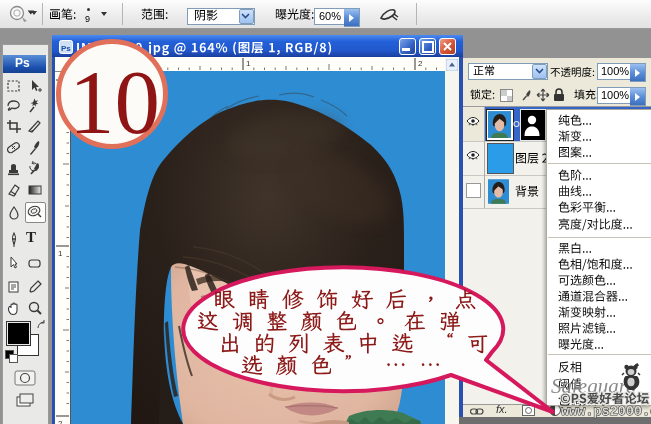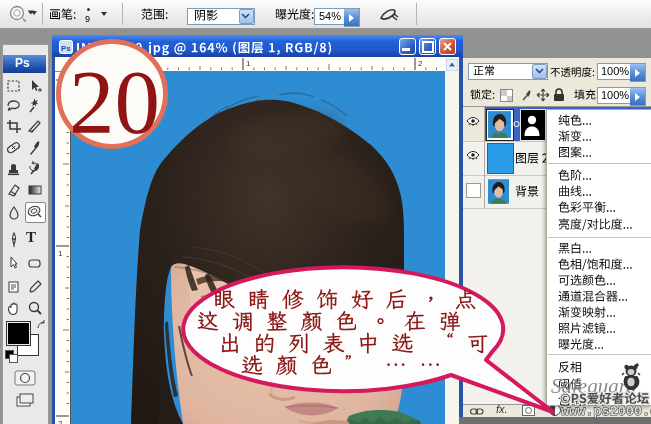--- a/index.html
+++ b/index.html
@@ -33,21 +33,21 @@
 <svg style="position:absolute;left:194px;top:7px" width="27" height="16">
     <path transform="translate(0,12.6)" d="M10.1 -5.9V-3.8H6.6C6.7 -4.1 6.7 -4.5 6.7 -4.8V-5.9ZM10.1 -6.7H6.7V-8.7H10.1ZM5.8 -9.5V-4.8C5.8 -3 5.7 -0.9 4.2 0.6C4.4 0.7 4.7 0.9 4.9 1C6 -0 6.4 -1.5 6.6 -3H10.1V-0.2C10.1 -0 10.1 0 9.9 0C9.7 0 9.1 0 8.5 0C8.6 0.2 8.7 0.6 8.8 0.9C9.7 0.9 10.2 0.9 10.5 0.7C10.9 0.6 11 0.3 11 -0.2V-9.5ZM1 -9.6V0.9H1.9V-8.8H3.8C3.5 -8 3.2 -6.9 2.8 -6C3.7 -5.1 3.9 -4.3 3.9 -3.6C3.9 -3.3 3.9 -2.9 3.7 -2.8C3.6 -2.7 3.4 -2.7 3.3 -2.7C3.1 -2.7 2.9 -2.7 2.6 -2.7C2.7 -2.5 2.8 -2.1 2.8 -1.9C3.1 -1.9 3.4 -1.9 3.6 -1.9C3.9 -1.9 4.1 -2 4.3 -2.1C4.6 -2.4 4.8 -2.9 4.8 -3.5C4.8 -4.3 4.6 -5.1 3.7 -6.2C4.1 -7.1 4.5 -8.3 4.9 -9.3L4.3 -9.6L4.1 -9.6Z M22.1 -9.8C21.4 -8.9 20.2 -7.9 19.1 -7.3C19.3 -7.1 19.6 -6.8 19.8 -6.6C20.9 -7.3 22.1 -8.4 22.9 -9.5ZM22.5 -6.6C21.7 -5.6 20.3 -4.5 19.1 -3.9C19.3 -3.7 19.6 -3.4 19.7 -3.3C21 -4 22.4 -5.1 23.3 -6.3ZM22.7 -3.1C21.9 -1.8 20.3 -0.5 18.8 0.2C19 0.4 19.2 0.7 19.4 0.9C21 0.1 22.6 -1.3 23.5 -2.8ZM14.2 -3.6H17.7V-2.6H14.2ZM17 -1.4C17.4 -0.9 17.9 -0.1 18.1 0.4L18.8 0C18.6 -0.5 18.1 -1.2 17.7 -1.7ZM14.1 -7.7H17.8V-7H14.1ZM14.1 -9H17.8V-8.3H14.1ZM13.3 -9.7V-6.4H18.7V-9.7ZM13.8 -1.7C13.6 -1.1 13.1 -0.5 12.7 0C12.9 0.1 13.2 0.4 13.3 0.5C13.8 0 14.3 -0.8 14.6 -1.5ZM15.2 -6.2C15.3 -6 15.4 -5.8 15.5 -5.6H12.7V-4.9H19.1V-5.6H16.5C16.4 -5.9 16.2 -6.1 16.1 -6.4ZM13.4 -4.3V-2H15.5V0C15.5 0.1 15.5 0.1 15.3 0.1C15.2 0.2 14.8 0.2 14.3 0.1C14.4 0.4 14.5 0.7 14.6 0.9C15.3 0.9 15.7 0.9 16 0.8C16.3 0.6 16.4 0.4 16.4 0V-2H18.6V-4.3Z" fill="#000"></path>
   </svg>
 <div class="abs" style="left:239px;top:9px;width:13px;height:13px;border-radius:2px;background:linear-gradient(#cfe2fb,#9dc1f0);border:1px solid #7f9db9"></div>
 <svg class="abs" style="left:241px;top:13px" width="9" height="7">
     <path d="M1,1 L4.5,4.5 L8,1" stroke="#2a4f88" stroke-width="1.6" fill="none"></path>
   </svg>
 <svg style="position:absolute;left:275px;top:6px" width="42" height="16">
     <path transform="translate(0,12.6)" d="M5.6 -7.8H9.8V-7.1H5.6ZM5.6 -9.1H9.8V-8.4H5.6ZM5.4 -2.1C5.7 -1.8 6.1 -1.4 6.3 -1.1L6.8 -1.5C6.6 -1.8 6.3 -2.2 5.9 -2.4ZM3 -5V-2.2H1.6V-5ZM3 -5.8H1.6V-8.4H3ZM0.9 -9.3V-0.4H1.6V-1.4H3.7V-9.3ZM4.5 -5.7V-5.1H5.9V-4.2H4.1V-3.5H5.8C5.2 -3 4.4 -2.5 3.7 -2.2C3.9 -2.1 4.1 -1.9 4.2 -1.7C5.1 -2.1 6.1 -2.8 6.6 -3.5H9C9.5 -2.8 10.3 -2 11.1 -1.6C11.2 -1.8 11.4 -2.1 11.6 -2.2C10.9 -2.5 10.2 -3 9.7 -3.5H11.4V-4.2H9.6V-5.1H11.1V-5.7H9.6V-6.4H10.7V-9.7H4.8V-6.4H5.9V-5.7ZM6.7 -6.4H8.8V-5.7H6.7ZM6.7 -4.2V-5.1H8.8V-4.2ZM9.5 -2.4C9.2 -2.1 8.7 -1.6 8.4 -1.3L8.1 -1.4V-3.2H7.3V-1.4C6.1 -0.9 4.8 -0.4 4 -0.1L4.3 0.5C5.1 0.2 6.2 -0.3 7.3 -0.7V0.1C7.3 0.3 7.3 0.3 7.1 0.3C7 0.3 6.5 0.3 6 0.3C6.1 0.5 6.2 0.8 6.2 1C7 1 7.4 1 7.7 0.9C8 0.7 8.1 0.6 8.1 0.1V-0.7C9 -0.3 10 0.2 10.6 0.5L11 -0C10.5 -0.3 9.7 -0.7 9 -1C9.3 -1.3 9.7 -1.7 10.1 -2.1Z M13.7 -9.2C14.3 -8.2 14.9 -7 15.1 -6.2L15.9 -6.5C15.7 -7.3 15.1 -8.6 14.5 -9.5ZM21.5 -9.6C21.2 -8.7 20.5 -7.3 20 -6.5L20.8 -6.2C21.3 -7 22 -8.2 22.5 -9.3ZM17.5 -10.1V-5.5H12.7V-4.6H15.9C15.7 -2.4 15.2 -0.7 12.4 0.2C12.6 0.4 12.9 0.7 13 1C16 -0 16.6 -2 16.8 -4.6H19V-0.4C19 0.6 19.3 0.9 20.4 0.9C20.6 0.9 21.9 0.9 22.2 0.9C23.2 0.9 23.4 0.4 23.5 -1.5C23.3 -1.6 22.9 -1.8 22.7 -1.9C22.6 -0.2 22.6 0.1 22.1 0.1C21.8 0.1 20.7 0.1 20.5 0.1C20 0.1 19.9 0 19.9 -0.4V-4.6H23.4V-5.5H18.4V-10.1Z M28.6 -7.7V-6.7H26.7V-5.9H28.6V-3.9H33.3V-5.9H35.2V-6.7H33.3V-7.7H32.4V-6.7H29.5V-7.7ZM32.4 -5.9V-4.7H29.5V-5.9ZM33.1 -2.4C32.6 -1.8 31.8 -1.3 30.9 -0.9C30.1 -1.3 29.4 -1.8 28.9 -2.4ZM26.9 -3.2V-2.4H28.4L28 -2.3C28.5 -1.6 29.2 -1 30 -0.6C28.8 -0.2 27.6 0 26.3 0.1C26.4 0.3 26.6 0.7 26.7 0.9C28.2 0.7 29.6 0.4 30.9 -0.1C32.1 0.4 33.5 0.8 35 1C35.1 0.7 35.4 0.4 35.5 0.2C34.2 0.1 33 -0.2 31.9 -0.6C33 -1.1 33.9 -1.9 34.4 -2.9L33.8 -3.2L33.7 -3.2ZM29.7 -9.9C29.8 -9.6 30 -9.2 30.2 -8.9H25.5V-5.6C25.5 -3.8 25.4 -1.3 24.4 0.6C24.7 0.6 25.1 0.8 25.2 1C26.3 -0.9 26.4 -3.7 26.4 -5.6V-8H35.4V-8.9H31.2C31 -9.3 30.8 -9.8 30.6 -10.1Z M37.7 -4.7C38.1 -4.7 38.5 -5 38.5 -5.5C38.5 -6 38.1 -6.4 37.7 -6.4C37.2 -6.4 36.9 -6 36.9 -5.5C36.9 -5 37.2 -4.7 37.7 -4.7ZM37.7 0.2C38.1 0.2 38.5 -0.2 38.5 -0.7C38.5 -1.2 38.1 -1.5 37.7 -1.5C37.2 -1.5 36.9 -1.2 36.9 -0.7C36.9 -0.2 37.2 0.2 37.7 0.2Z" fill="#000"></path>
   </svg>
-<div class="fld" style="left:314px;top:8px;width:29px;height:15px;text-align:left;line-height:15px;padding-left:4px">54%</div>
+<div class="fld" style="left:314px;top:8px;width:29px;height:15px;text-align:left;line-height:15px;padding-left:4px">60%</div>
 <div class="spin" style="left:344px;top:8px;height:17px"></div>
 <svg class="abs" style="left:378px;top:6px" width="22" height="18" viewBox="0 0 22 18">
 <path d="M3,12 C6,6 12,3 16,4 C18,5 17,8 14,10 C10,13 6,14 3,12 Z" fill="none" stroke="#333" stroke-width="1.6"></path>
 <path d="M14,10 L19,14 M16,8 L20,11" stroke="#333" stroke-width="1.5"></path>
   </svg>
 <div class="abs" style="left:416px;top:3px;width:1px;height:22px;background:#b5b5b5"></div>
 <div class="abs" style="left:2px;top:44px;width:45px;height:380px;background:#e9e9e7;border:1px solid #9a9a9a;border-bottom:none"></div>
 <div class="abs" style="left:3px;top:55px;width:43px;height:18px;background:linear-gradient(#5a8fd6,#1b4fae 70%,#16418f)"></div>
 <div class="abs" style="left:15px;top:56px;font-size:12px;font-weight:bold;color:#fff">Ps</div>
 <svg class="abs" style="left:5px;top:77px" width="18" height="18" viewBox="0 0 18 18">
@@ -504,21 +504,21 @@
   </svg>
 <svg style="position:absolute;left:219px;top:329px" width="286" height="29">
     <path transform="translate(0,22)" d="M17.1 0.2 17 1Q17 1 17 1.2Q17 1.5 17.3 1.8Q17.6 2 17.9 2.2Q18.3 2.3 18.4 2.3Q18.8 2.3 18.8 1.6L18.9 -5.5Q18.9 -5.9 18.5 -6.2Q18.1 -6.4 17.7 -6.5Q17.3 -6.5 17.2 -6.5Q16.8 -6.5 16.8 -6.3Q16.8 -6.2 16.9 -6Q17.1 -5.7 17.2 -5.5Q17.2 -5.2 17.2 -4.8L17.2 -1.5L11.7 -1.1L11.7 -7.9L15.9 -8.2L15.9 -8Q15.9 -8 15.9 -8Q15.9 -7.9 15.9 -7.9Q15.9 -7.6 16.2 -7.4Q16.4 -7.1 16.7 -7Q17.1 -6.9 17.2 -6.9Q17.7 -6.9 17.7 -7.5L17.8 -13.8Q17.8 -14.3 17.4 -14.5Q17 -14.7 16.6 -14.8Q16.2 -14.8 16.1 -14.8Q15.8 -14.8 15.8 -14.6Q15.8 -14.5 15.9 -14.3Q16 -14.1 16.1 -13.8Q16.1 -13.5 16.1 -13.2V-9.8L11.7 -9.4L11.8 -16.9Q11.8 -17.2 11.5 -17.4Q11.3 -17.6 10.9 -17.7Q10.6 -17.8 10.4 -17.9Q10.1 -17.9 10.1 -17.9Q9.7 -17.9 9.7 -17.6Q9.7 -17.5 9.7 -17.5Q9.8 -17.4 9.8 -17.3Q9.9 -17.1 10 -16.8Q10.1 -16.5 10.1 -16.3L10 -9.3L5.8 -9L5.9 -13.3Q5.9 -13.6 5.8 -13.7Q5.6 -13.9 5 -14.1Q4.8 -14.2 4.6 -14.3Q4.4 -14.3 4.2 -14.3Q3.9 -14.3 3.9 -14Q3.9 -13.9 4 -13.7Q4.2 -13.5 4.2 -13.2Q4.2 -13 4.2 -12.7L4.2 -9.4Q4.2 -9.1 4.2 -8.8Q4.1 -8.6 4 -8.2Q4 -8.2 4 -8Q4 -7.7 4.3 -7.4Q4.6 -7.2 4.9 -7.2Q5.1 -7.2 5.3 -7.3Q5.5 -7.4 5.9 -7.4L10 -7.7L10 -1L4.7 -0.7L5 -5.2V-5.2Q5 -5.6 4.6 -5.8Q4.2 -6.1 3.8 -6.2Q3.5 -6.2 3.3 -6.2Q2.9 -6.2 2.9 -6Q2.9 -5.8 3 -5.7Q3.1 -5.5 3.2 -5.3Q3.2 -5 3.2 -4.8V-4.5L3.1 -1.1Q3.1 -1 3.1 -0.9Q3.1 -0.9 3.1 -0.8Q3 -0.6 3 -0.4Q2.9 -0.1 2.9 0.1Q2.9 0.2 2.8 0.3Q2.8 0.4 2.8 0.4Q2.8 0.6 3.1 0.9Q3.4 1.3 3.8 1.3Q4 1.3 4.3 1.2Q4.6 1.1 4.9 1Z M42.5 -6 42.3 -1.7 38.8 -1.6 38.7 -5.8ZM47.3 -5.8 51.7 -6Q51.9 -6 52 -6.2Q52.1 -6.3 52.1 -6.5Q52.1 -6.7 52 -7Q51.8 -7.2 51.5 -7.4Q51.2 -7.6 50.8 -7.6Q50.7 -7.6 50.5 -7.5Q50.3 -7.5 50.1 -7.4Q49.9 -7.3 49.6 -7.3L47.2 -7.2H46.9Q46.7 -7.2 46.4 -7.2Q46.2 -7.3 45.9 -7.3Q45.8 -7.4 45.7 -7.4Q45.4 -7.4 45.4 -7.1Q45.4 -7 45.6 -6.6Q45.7 -6.3 46 -6.1Q46.2 -5.8 46.6 -5.7H46.8Q46.9 -5.7 47 -5.8Q47.1 -5.8 47.3 -5.8ZM42.6 -11.2 42.5 -7.4 38.7 -7.2 38.7 -11ZM38.9 -0.1 43.6 -0.3Q43.9 -0.3 44.2 -0.3Q44.4 -0.4 44.4 -0.7Q44.4 -1 43.9 -1.7L44.2 -11.4Q44.2 -11.5 44.3 -11.6Q44.3 -11.7 44.3 -11.9Q44.3 -11.9 44.3 -12.1Q44.2 -12.3 44 -12.5Q43.7 -12.7 43.3 -12.7H43L40.2 -12.5Q40.2 -12.6 40.5 -13.1Q40.9 -13.6 41.2 -14.2Q41.5 -14.8 41.8 -15.4Q42 -15.9 42 -16.1Q42 -16.4 41.7 -16.6Q41.5 -16.8 41.1 -16.9Q40.8 -17.1 40.6 -17.1Q40.2 -17.1 40.2 -16.7Q40.2 -16.6 40.2 -16.6Q40.2 -16.5 40.2 -16.5Q40.3 -16.4 40.3 -16.3Q40.3 -15.9 39.9 -15Q39.5 -14.1 38.6 -12.5H38.5Q38 -12.7 37.6 -12.8Q37.2 -12.8 37 -12.8Q36.7 -12.8 36.7 -12.6Q36.7 -12.5 36.7 -12.4Q36.8 -12.2 36.9 -12.1Q36.9 -11.9 37 -11.7Q37.1 -11.4 37.1 -11.1L37.3 -0.8Q37.3 -0.7 37.3 -0.5Q37.2 -0.3 37.2 -0Q37.2 0 37.2 0.1Q37.1 0.2 37.1 0.3Q37.1 0.6 37.4 0.8Q37.6 1 37.9 1.1Q38.2 1.2 38.4 1.2Q38.9 1.2 38.9 0.6V0.5ZM51.5 0H51.5Q50.9 -0.2 50.2 -0.5Q49.5 -0.9 48.8 -1.3Q48.6 -1.4 48.4 -1.5Q48.3 -1.5 48.2 -1.5Q47.8 -1.5 47.8 -1.2Q47.8 -1 48.2 -0.6Q48.6 -0.1 49.2 0.3Q49.7 0.8 50.3 1.2Q50.8 1.6 51 1.7Q51.4 2 51.9 2Q52.5 2 52.9 1.5Q53.2 1.1 53.4 0.4Q53.6 -0.3 53.6 -1Q54 -3.7 54.2 -6.4Q54.3 -9 54.4 -11.9Q54.4 -12.1 54.5 -12.2Q54.5 -12.3 54.5 -12.4Q54.5 -12.8 54.2 -13.1Q53.8 -13.3 53.5 -13.3H53.4L48.1 -13Q48.3 -13.3 48.6 -14.1Q49 -14.8 49.2 -15.5Q49.4 -16.1 49.4 -16.4Q49.4 -16.7 49.1 -17Q48.7 -17.2 48.4 -17.4Q48 -17.6 47.9 -17.6Q47.5 -17.6 47.5 -17.2Q47.5 -17.1 47.6 -17Q47.6 -17 47.6 -17Q47.6 -16.9 47.6 -16.8Q47.6 -16.7 47.6 -16.7Q47.6 -16.3 47.3 -15.4Q47.1 -14.6 46.7 -13.4Q46.2 -12.3 45.7 -11.1Q45.2 -9.9 44.6 -8.8Q44.4 -8.4 44.4 -8.1Q44.4 -7.8 44.6 -7.8Q44.9 -7.8 45.7 -8.8Q46.5 -9.8 47.4 -11.4L52.7 -11.8Q52.7 -10.5 52.6 -8.9Q52.5 -7.2 52.4 -5.6Q52.3 -4 52.1 -2.5Q51.9 -1.1 51.6 -0.1Q51.6 0 51.5 0Z M82.1 -12.5 82.1 -5.1Q82.1 -4.8 82.1 -4.6Q82.1 -4.3 82 -4Q82 -3.9 82 -3.8Q82 -3.8 82 -3.7Q82 -3.2 82.4 -2.9Q82.8 -2.6 83.2 -2.6Q83.5 -2.6 83.6 -2.8Q83.8 -2.9 83.8 -3.3L83.7 -13Q83.7 -13.3 83.6 -13.5Q83.5 -13.6 83 -13.8Q82.4 -14 82.1 -14Q81.8 -14 81.8 -13.7Q81.8 -13.5 81.9 -13.4Q82.1 -13 82.1 -12.5ZM74.6 -9.8 78.5 -10.1Q78.2 -9 77.7 -8Q77.2 -6.9 76.8 -6.1Q75.8 -7.3 74.6 -8.2Q74.5 -8.4 74.2 -8.4Q73.9 -8.4 73.7 -8.1Q73.4 -7.7 73.4 -7.5Q73.4 -7.3 73.6 -7.1Q74.9 -6 75.9 -4.8Q74.9 -3.2 73.5 -1.8Q72.1 -0.5 70.3 0.9Q69.9 1.2 69.9 1.5Q69.9 1.7 70.2 1.7Q70.5 1.7 70.8 1.6Q74.2 -0.1 76.6 -3Q78.9 -5.8 80.4 -10.1Q80.4 -10.2 80.5 -10.3Q80.6 -10.4 80.6 -10.6Q80.6 -11 80.2 -11.3Q79.9 -11.4 79.8 -11.5Q79.6 -11.5 79.4 -11.5H79.2L75.4 -11.3Q75.7 -11.8 76.2 -12.8Q76.6 -13.8 76.9 -14.6L81.7 -14.9H81.8Q82 -14.9 82.1 -15Q82.3 -15.1 82.3 -15.3Q82.3 -15.4 82.1 -15.7Q81.9 -16 81.6 -16.2Q81.3 -16.4 81 -16.4Q80.9 -16.4 80.8 -16.4Q80.6 -16.3 80.3 -16.3Q80 -16.3 79.7 -16.2L72.4 -15.7H72.1Q71.7 -15.7 71.2 -15.8Q71.2 -15.8 71.1 -15.8Q70.8 -15.8 70.8 -15.6Q70.8 -15.5 70.8 -15.4Q71.1 -14.6 71.5 -14.4Q71.8 -14.3 72.1 -14.3Q72.3 -14.3 72.4 -14.3Q72.6 -14.3 72.8 -14.3L75 -14.4Q74.5 -13.2 73.8 -11.7Q73.1 -10.1 72.3 -8.7Q71.5 -7.3 70.7 -6.3Q70.4 -5.8 70.4 -5.5Q70.4 -5.3 70.6 -5.3Q70.9 -5.3 71.5 -5.8Q72.1 -6.4 73 -7.4Q73.8 -8.4 74.6 -9.8ZM86.8 -16.3 86.8 0.4Q86.4 0.3 85.6 -0.1Q84.8 -0.4 84 -0.8Q83.7 -1 83.5 -1Q83.1 -1 83.1 -0.7Q83.1 -0.5 83.5 -0.1Q83.9 0.3 84.4 0.7Q85 1.2 85.5 1.6Q86.1 2 86.6 2.3Q87.1 2.6 87.4 2.6Q87.7 2.6 88.1 2.2Q88.5 1.9 88.5 1.2Q88.5 1 88.5 0.9Q88.5 0.7 88.5 0.6L88.5 -16.8Q88.5 -17.1 88.4 -17.2Q88.3 -17.4 87.7 -17.6Q87.2 -17.8 86.8 -17.8Q86.4 -17.8 86.4 -17.5Q86.4 -17.4 86.5 -17.2Q86.7 -17 86.8 -16.7Q86.8 -16.5 86.8 -16.3Z M114.7 -7.6 122.8 -8Q123 -8.1 123.2 -8.1Q123.4 -8.2 123.4 -8.5Q123.4 -8.7 123.2 -9Q122.9 -9.2 122.6 -9.4Q122.3 -9.6 122.1 -9.6Q122.1 -9.6 122 -9.6Q121.9 -9.6 121.9 -9.5Q121.7 -9.5 121.5 -9.4Q121.2 -9.4 121 -9.4L115.2 -9.1L115.3 -10.6L119.8 -10.8Q120 -10.8 120.2 -10.9Q120.4 -11 120.4 -11.3Q120.4 -11.5 120.2 -11.8Q120 -12 119.7 -12.2Q119.4 -12.4 119.2 -12.4Q119.1 -12.4 119 -12.4Q119 -12.4 118.9 -12.3Q118.7 -12.3 118.5 -12.2Q118.3 -12.2 118 -12.2L115.3 -12.1V-13.4L120.6 -13.7Q120.8 -13.8 121 -13.8Q121.3 -13.9 121.3 -14.1Q121.3 -14.4 121 -14.7Q120.8 -14.9 120.5 -15.1Q120.2 -15.3 120 -15.3Q119.9 -15.3 119.8 -15.3Q119.8 -15.2 119.7 -15.2Q119.5 -15.1 119.3 -15.1Q119.1 -15.1 118.9 -15.1L115.3 -14.9L115.3 -17.3Q115.3 -17.6 115.1 -17.8Q115 -18 114.5 -18.2Q114 -18.3 113.7 -18.3Q113.3 -18.3 113.3 -18Q113.3 -17.9 113.4 -17.7Q113.6 -17.2 113.6 -16.8L113.6 -14.8L109.3 -14.5H109Q108.8 -14.5 108.6 -14.6Q108.5 -14.6 108.3 -14.6Q108.2 -14.7 108.1 -14.7Q107.8 -14.7 107.8 -14.4Q107.8 -14.3 107.9 -14Q108 -13.8 108.2 -13.5Q108.5 -13.2 108.9 -13.1H109.1Q109.2 -13.1 109.4 -13.1Q109.5 -13.1 109.7 -13.1L113.6 -13.4L113.6 -12L110.5 -11.8H110.2Q110 -11.8 109.8 -11.8Q109.6 -11.9 109.5 -11.9Q109.4 -11.9 109.2 -11.9Q109 -11.9 109 -11.7Q109 -11.5 109.1 -11.2Q109.3 -11 109.4 -10.8Q109.5 -10.6 109.5 -10.6Q109.7 -10.4 109.9 -10.4Q110.1 -10.4 110.4 -10.4H110.8L113.6 -10.5L113.6 -9L107.2 -8.7H106.9Q106.8 -8.7 106.6 -8.7Q106.4 -8.8 106.2 -8.8Q106.1 -8.8 106 -8.8Q105.7 -8.8 105.7 -8.6Q105.7 -8.4 105.9 -8Q106 -7.7 106.3 -7.4Q106.5 -7.2 107 -7.2Q107.1 -7.2 107.3 -7.2Q107.4 -7.2 107.6 -7.3L112.2 -7.5Q110.7 -5.9 108.8 -4.4Q106.9 -2.9 104.7 -1.6Q104.1 -1.3 104.1 -1Q104.1 -0.8 104.5 -0.8Q104.5 -0.8 105.4 -1Q106.3 -1.3 107.7 -2Q109.1 -2.8 110.7 -4L110.7 -0.2Q109.8 0 109.3 0.1Q108.9 0.2 108.4 0.2Q108 0.2 108 0.5Q108 0.7 108.3 1.1Q108.6 1.5 108.9 1.8Q109.1 1.9 109.3 1.9Q109.6 1.9 110.2 1.7Q110.8 1.5 111.5 1.1Q112.3 0.7 113.1 0.3Q113.9 -0.1 114.5 -0.5Q115.2 -0.9 115.6 -1.2Q116.1 -1.6 116.1 -1.8Q116.1 -2 115.7 -2Q115.5 -2 115.1 -1.9Q114.4 -1.5 113.6 -1.3Q112.9 -1 112.3 -0.8L112.4 -5.4L113.6 -6.6Q114.9 -4.9 116.4 -3.4Q117.9 -1.9 119.7 -0.8Q121.6 0.4 123.9 1.2Q123.9 1.3 124 1.3Q124 1.3 124.1 1.3Q124.3 1.3 124.6 1Q124.9 0.7 125.1 0.4Q125.3 0.1 125.3 -0Q125.3 -0.3 124.8 -0.5Q122.7 -1.2 121 -2.1Q119.4 -2.9 118.2 -4Q119.3 -4.7 120.2 -5.5Q121.1 -6.2 121.1 -6.5Q121.1 -6.7 120.9 -7Q120.7 -7.3 120.4 -7.6Q120.1 -7.9 119.9 -7.9Q119.7 -7.9 119.6 -7.6Q119.5 -7.2 119.1 -6.7Q118.7 -6.3 118.3 -6Q117.9 -5.6 117.5 -5.3Q117.1 -5 117.1 -5Q116.4 -5.6 115.8 -6.3Q115.2 -7 114.7 -7.6Z M148.1 -11.6 148 -7 143.4 -6.8 143 -11.3ZM155.3 -12 154.9 -7.3 149.7 -7.1 149.8 -11.7ZM149.7 -5.5 156.2 -5.8Q156.5 -5.8 156.8 -5.9Q157.1 -5.9 157.1 -6.2Q157.1 -6.4 156.9 -6.7Q156.8 -7 156.5 -7.3L157.1 -12Q157.1 -12.1 157.2 -12.2Q157.3 -12.4 157.3 -12.6Q157.3 -12.7 157.2 -12.9Q157.1 -13.2 156.8 -13.4Q156.6 -13.6 156.1 -13.6Q156 -13.6 155.9 -13.6Q155.7 -13.6 155.6 -13.6L149.8 -13.2L149.8 -17.3Q149.8 -17.8 149.4 -18Q149 -18.2 148.6 -18.3Q148.2 -18.3 148.2 -18.3Q147.7 -18.3 147.7 -18Q147.7 -17.9 147.9 -17.7Q147.9 -17.5 148 -17.3Q148.1 -17.1 148.1 -16.8L148.1 -13.2L142.8 -12.8Q142.2 -13.1 141.8 -13.2Q141.4 -13.3 141.2 -13.3Q140.8 -13.3 140.8 -13Q140.8 -12.8 141 -12.5Q141.2 -12.2 141.3 -11.9Q141.3 -11.6 141.4 -11.3L141.8 -6.5Q141.8 -6.4 141.8 -6.2Q141.8 -6.1 141.8 -5.9Q141.8 -5.8 141.8 -5.6Q141.8 -5.5 141.8 -5.3V-5.1Q141.8 -4.6 142.2 -4.3Q142.7 -4.1 143 -4.1Q143.5 -4.1 143.5 -4.7V-4.7L143.5 -5.3L148 -5.5L148 0.1Q148 0.7 147.9 1.5Q147.9 1.5 147.9 1.5Q147.9 1.5 147.9 1.6Q147.9 2 148.1 2.2Q148.4 2.4 148.7 2.5Q149 2.6 149.1 2.6Q149.7 2.6 149.7 2Z M192.1 1.8H192.4Q192.8 1.7 193 1.6Q193.2 1.4 193.6 0.8Q193.8 0.5 193.8 0.4Q193.8 0.1 193.3 0.1H193.2Q193 0.1 192.8 0.1Q192.6 0.1 192.3 0.1Q191.3 0.1 189.9 -0Q188.6 -0.1 187 -0.3Q185.5 -0.5 184 -0.8Q182.5 -1 181.1 -1.2Q179.8 -1.5 178.8 -1.7Q178.1 -1.8 177.8 -1.8Q178.4 -2.4 178.8 -2.8Q179.2 -3.2 179.3 -3.4Q179.4 -3.7 179.4 -3.8Q179.4 -4.2 179.3 -4.4Q179.1 -4.6 178.7 -4.9Q178.3 -5.1 177.4 -5.7Q177.4 -5.7 177.3 -5.7Q177.7 -6.2 178.1 -6.7Q178.6 -7.2 179.1 -7.8Q179.2 -7.9 179.4 -8.1Q179.5 -8.2 179.5 -8.4Q179.5 -8.8 179.1 -9.1Q178.8 -9.3 178.5 -9.3Q178.4 -9.3 178.4 -9.3Q178.3 -9.3 178.3 -9.3L175.2 -9Q175.1 -9 175 -9Q174.9 -9 174.8 -9Q174.4 -9 174.1 -9.1Q174.1 -9.1 174 -9.1Q174 -9.1 174 -9.1Q173.7 -9.1 173.7 -8.8Q173.7 -8.3 174.1 -8Q174.4 -7.7 174.9 -7.7Q175.1 -7.7 175.2 -7.7Q175.4 -7.7 175.6 -7.7L177.2 -7.9Q177 -7.7 176.8 -7.3Q176.5 -6.8 176.2 -6.5Q175.8 -5.9 175.8 -5.5Q175.8 -5 176.5 -4.6Q176.8 -4.4 177.1 -4.2Q177.4 -4 177.7 -3.8Q177.7 -3.8 177.7 -3.8L177.7 -3.7Q177.4 -3.3 176.9 -2.8Q176.4 -2.4 175.8 -1.9Q174.6 -1.8 174.1 -1.7Q173.5 -1.6 173.3 -1.4Q173.1 -1.3 173.1 -1L173.1 -0.7Q173.2 -0.5 173.3 -0.2Q173.4 0 173.8 0Q173.9 0 174 -0Q174.1 -0 174.2 -0.1Q174.9 -0.3 175.4 -0.4Q176 -0.4 176.5 -0.4Q177.1 -0.4 177.6 -0.4Q178.1 -0.3 178.6 -0.2Q179.6 0 181 0.3Q182.4 0.5 184 0.8Q185.6 1 187.1 1.3Q188.7 1.5 190 1.6Q191.4 1.8 192.1 1.8ZM177.1 -10.4Q177.4 -10.1 177.7 -10.1Q178 -10.1 178.1 -10.3Q178.3 -10.6 178.4 -10.8Q178.6 -11.1 178.6 -11.1Q178.6 -11.4 178.1 -11.8Q176.8 -12.7 176 -13.2Q175.1 -13.6 175 -13.6Q174.7 -13.6 174.4 -13.3Q174.2 -13 174.2 -12.7Q174.2 -12.5 174.6 -12.2Q175.2 -11.9 175.8 -11.4Q176.5 -10.9 177.1 -10.4ZM179.5 -13.6Q179.8 -13.9 179.8 -14.1Q179.8 -14.3 179.5 -14.6Q179.1 -15 178.7 -15.3Q178.2 -15.6 177.7 -16Q177.2 -16.3 176.8 -16.5Q176.5 -16.7 176.3 -16.7Q176 -16.7 175.8 -16.4Q175.6 -16.1 175.6 -15.9Q175.6 -15.6 175.9 -15.4Q176.6 -14.9 177.2 -14.4Q177.8 -14 178.4 -13.4Q178.6 -13.2 178.9 -13.2Q179.1 -13.2 179.5 -13.6ZM180.1 -1.7Q180.3 -1.7 180.9 -2Q182.3 -2.9 183.6 -4.5Q184.8 -6.2 185.4 -8.5L186.7 -8.6L186.6 -4.2Q186.6 -3.3 186.9 -2.7Q187.2 -2 187.9 -1.8Q188.7 -1.6 190 -1.6Q192.5 -1.6 193 -2.7Q193.3 -3.1 193.3 -3.6Q193.3 -5.3 193.2 -6.1Q193.2 -6.8 192.7 -6.8Q192.2 -6.8 192.1 -5.7Q191.9 -4.5 191.7 -3.9Q191.5 -3.4 191.1 -3.2Q190.7 -3.1 190 -3.1Q188.6 -3.1 188.5 -3.6Q188.3 -3.9 188.3 -4.7L188.4 -8.7L193 -8.9Q193.6 -9 193.6 -9.3Q193.6 -9.7 192.8 -10.3Q192.5 -10.6 192.3 -10.6Q192.1 -10.6 191.9 -10.5Q191.7 -10.4 187.2 -10.1L187.2 -12.8L190.7 -13Q191.3 -13.1 191.3 -13.4Q191.3 -13.8 190.4 -14.4Q190.1 -14.6 190 -14.6Q189.8 -14.6 189.5 -14.5Q189.1 -14.4 187.2 -14.2L187.2 -17.1Q187.2 -17.7 186 -18Q185.7 -18 185.4 -18Q185.1 -18 185.1 -17.8Q185.1 -17.6 185.2 -17.5Q185.5 -17.2 185.5 -16.6L185.5 -14.1L184.1 -14.1Q184.7 -15.2 184.7 -15.8Q184.7 -15.9 184.4 -16.2Q184.1 -16.5 183.7 -16.7Q183.3 -16.9 183.1 -16.9Q182.8 -16.9 182.8 -16.5Q182.8 -16.3 182.8 -16Q182.8 -15.2 182.1 -13.5Q181.4 -11.9 180.9 -11.2Q180.5 -10.5 180.5 -10.3Q180.5 -10 180.7 -10Q181 -10 181.7 -10.6Q182.3 -11.2 183.2 -12.5L185.5 -12.7L185.5 -10L180.9 -9.7Q180.4 -9.7 180.1 -9.8Q179.8 -9.9 179.7 -9.9Q179.5 -9.9 179.5 -9.7Q179.5 -9.5 179.5 -9.5Q179.8 -8.6 180.2 -8.4Q180.7 -8.2 181 -8.2Q181.3 -8.2 181.7 -8.3L183.7 -8.4L183.6 -8.1Q182.7 -5.1 180.2 -2.6Q179.8 -2.2 179.8 -2Q179.8 -1.7 180.1 -1.7Z M232.5 -13.4Q232 -13.4 231.6 -13.9Q231.2 -14.3 231.2 -15.1Q231.2 -15.9 231.8 -16.7Q232.5 -17.6 233.4 -18Q233.6 -18 233.7 -18Q234.1 -18 234.1 -17.6Q234.1 -17.4 233.9 -17.2Q233.5 -17 233.2 -16.5Q232.8 -16.1 232.7 -15.9Q232.8 -15.8 232.9 -15.8Q233 -15.8 233.1 -15.7Q233.6 -15.2 233.6 -14.6Q233.6 -14 233.3 -13.7Q233 -13.4 232.5 -13.4ZM229.6 -13.4Q229.1 -13.4 228.7 -13.9Q228.4 -14.3 228.3 -15.1Q228.3 -15.9 229 -16.7Q229.6 -17.6 230.6 -18Q230.7 -18 230.8 -18Q231.2 -18 231.2 -17.6Q231.2 -17.4 231.1 -17.2Q230.7 -17 230.3 -16.5Q230 -16.1 229.9 -15.9Q229.9 -15.8 230 -15.8Q230.2 -15.8 230.2 -15.7Q230.8 -15.2 230.8 -14.6Q230.8 -14 230.4 -13.7Q230.1 -13.4 229.6 -13.4Z M258.1 -9.4 257.8 -6.4 254.3 -6.3 254 -9.1ZM254.4 -4.8 259.1 -4.9Q259.4 -5 259.7 -5Q259.9 -5.1 259.9 -5.3Q259.9 -5.5 259.8 -5.7Q259.7 -6 259.4 -6.3L259.9 -9.5Q259.9 -9.5 260 -9.6Q260 -9.7 260 -9.9Q260 -10.2 259.7 -10.5Q259.4 -10.9 258.7 -10.9Q258.6 -10.9 258.5 -10.9Q258.4 -10.9 258.2 -10.9L253.9 -10.6Q253.3 -10.8 252.9 -10.9Q252.5 -11 252.3 -11Q251.9 -11 251.9 -10.7Q251.9 -10.6 252 -10.5Q252 -10.4 252.1 -10.2Q252.2 -10 252.3 -9.7Q252.3 -9.5 252.3 -9.2L252.7 -5.8Q252.7 -5.7 252.8 -5.5Q252.8 -5.4 252.8 -5.2Q252.8 -5.1 252.8 -4.9Q252.7 -4.8 252.7 -4.6V-4.5Q252.7 -4 253 -3.8Q253.3 -3.6 253.6 -3.5Q253.8 -3.4 253.9 -3.4Q254.5 -3.4 254.5 -4V-4.1ZM262.5 -13.9V0Q261.8 -0.2 260.6 -0.5Q259.5 -0.9 258.5 -1.3Q258.2 -1.4 258 -1.4Q257.6 -1.4 257.6 -1.1Q257.6 -0.9 258.1 -0.5Q258.6 -0.1 259.3 0.4Q260 0.8 260.8 1.2Q261.6 1.7 262.2 2Q262.8 2.2 263.1 2.2Q263.3 2.2 263.5 2.1Q263.8 2 264.1 1.7Q264.3 1.4 264.3 0.9Q264.3 0.7 264.3 0.5Q264.3 0.3 264.3 0L264.3 -14L267.6 -14.1Q267.9 -14.2 268.1 -14.3Q268.3 -14.3 268.3 -14.6Q268.3 -14.9 268 -15.2Q267.8 -15.5 267.4 -15.7Q267.1 -15.8 266.9 -15.8Q266.8 -15.8 266.8 -15.8Q266.7 -15.8 266.6 -15.8Q266.1 -15.6 265.6 -15.6L250.8 -14.8H250.6Q250.4 -14.8 250.1 -14.8Q249.9 -14.9 249.6 -14.9Q249.6 -14.9 249.4 -14.9Q249.1 -14.9 249.1 -14.7Q249.1 -14.6 249.1 -14.5Q249.1 -14.5 249.2 -14.4Q249.4 -13.8 250 -13.3L250.3 -13.2H250.4Q250.6 -13.2 250.8 -13.3Q251 -13.3 251.2 -13.3Z" fill="#8c1a18"></path>
   </svg>
 <svg style="position:absolute;left:241px;top:351px" width="217" height="29">
     <path transform="translate(0,22)" d="M19.6 1.8H19.9Q20.3 1.7 20.5 1.6Q20.7 1.4 21.1 0.8Q21.3 0.5 21.3 0.4Q21.3 0.1 20.8 0.1H20.7Q20.5 0.1 20.3 0.1Q20.1 0.1 19.8 0.1Q18.8 0.1 17.4 -0Q16.1 -0.1 14.5 -0.3Q13 -0.5 11.5 -0.8Q10 -1 8.6 -1.2Q7.3 -1.5 6.3 -1.7Q5.6 -1.8 5.3 -1.8Q5.9 -2.4 6.3 -2.8Q6.7 -3.2 6.8 -3.4Q6.9 -3.7 6.9 -3.8Q6.9 -4.2 6.8 -4.4Q6.6 -4.6 6.2 -4.9Q5.8 -5.1 4.9 -5.7Q4.9 -5.7 4.8 -5.7Q5.2 -6.2 5.6 -6.7Q6 -7.2 6.6 -7.8Q6.7 -7.9 6.9 -8.1Q7 -8.2 7 -8.4Q7 -8.8 6.6 -9.1Q6.3 -9.3 6 -9.3Q5.9 -9.3 5.9 -9.3Q5.8 -9.3 5.8 -9.3L2.7 -9Q2.6 -9 2.5 -9Q2.4 -9 2.3 -9Q1.9 -9 1.6 -9.1Q1.6 -9.1 1.5 -9.1Q1.5 -9.1 1.5 -9.1Q1.2 -9.1 1.2 -8.8Q1.2 -8.3 1.6 -8Q1.9 -7.7 2.4 -7.7Q2.6 -7.7 2.7 -7.7Q2.9 -7.7 3.1 -7.7L4.7 -7.9Q4.5 -7.7 4.3 -7.3Q4 -6.8 3.7 -6.5Q3.3 -5.9 3.3 -5.5Q3.3 -5 4 -4.6Q4.3 -4.4 4.6 -4.2Q4.9 -4 5.2 -3.8Q5.2 -3.8 5.2 -3.8L5.2 -3.7Q4.9 -3.3 4.4 -2.8Q3.9 -2.4 3.3 -1.9Q2.1 -1.8 1.6 -1.7Q1 -1.6 0.8 -1.4Q0.6 -1.3 0.6 -1L0.6 -0.7Q0.7 -0.5 0.8 -0.2Q0.9 0 1.3 0Q1.4 0 1.5 -0Q1.6 -0 1.7 -0.1Q2.4 -0.3 2.9 -0.4Q3.5 -0.4 4 -0.4Q4.6 -0.4 5.1 -0.4Q5.6 -0.3 6.1 -0.2Q7.1 0 8.5 0.3Q9.9 0.5 11.5 0.8Q13.1 1 14.6 1.3Q16.2 1.5 17.5 1.6Q18.9 1.8 19.6 1.8ZM4.6 -10.4Q4.9 -10.1 5.2 -10.1Q5.5 -10.1 5.6 -10.3Q5.8 -10.6 5.9 -10.8Q6 -11.1 6 -11.1Q6 -11.4 5.6 -11.8Q4.3 -12.7 3.5 -13.2Q2.6 -13.6 2.5 -13.6Q2.2 -13.6 1.9 -13.3Q1.7 -13 1.7 -12.7Q1.7 -12.5 2.1 -12.2Q2.7 -11.9 3.3 -11.4Q4 -10.9 4.6 -10.4ZM7 -13.6Q7.3 -13.9 7.3 -14.1Q7.3 -14.3 7 -14.6Q6.6 -15 6.2 -15.3Q5.7 -15.6 5.2 -16Q4.7 -16.3 4.3 -16.5Q4 -16.7 3.8 -16.7Q3.5 -16.7 3.3 -16.4Q3.1 -16.1 3.1 -15.9Q3.1 -15.6 3.4 -15.4Q4.1 -14.9 4.7 -14.4Q5.3 -14 5.9 -13.4Q6.1 -13.2 6.4 -13.2Q6.6 -13.2 7 -13.6ZM7.6 -1.7Q7.8 -1.7 8.4 -2Q9.8 -2.9 11.1 -4.5Q12.3 -6.2 12.9 -8.5L14.2 -8.6L14.1 -4.2Q14.1 -3.3 14.4 -2.7Q14.7 -2 15.4 -1.8Q16.2 -1.6 17.5 -1.6Q20 -1.6 20.5 -2.7Q20.8 -3.1 20.8 -3.6Q20.8 -5.3 20.7 -6.1Q20.7 -6.8 20.2 -6.8Q19.7 -6.8 19.6 -5.7Q19.4 -4.5 19.2 -3.9Q19 -3.4 18.6 -3.2Q18.2 -3.1 17.5 -3.1Q16.1 -3.1 16 -3.6Q15.8 -3.9 15.8 -4.7L15.9 -8.7L20.5 -8.9Q21.1 -9 21.1 -9.3Q21.1 -9.7 20.3 -10.3Q20 -10.6 19.8 -10.6Q19.6 -10.6 19.4 -10.5Q19.2 -10.4 14.7 -10.1L14.7 -12.8L18.2 -13Q18.8 -13.1 18.8 -13.4Q18.8 -13.8 17.9 -14.4Q17.6 -14.6 17.5 -14.6Q17.3 -14.6 17 -14.5Q16.6 -14.4 14.7 -14.2L14.7 -17.1Q14.7 -17.7 13.5 -18Q13.2 -18 12.9 -18Q12.6 -18 12.6 -17.8Q12.6 -17.6 12.7 -17.5Q13 -17.2 13 -16.6L13 -14.1L11.6 -14.1Q12.2 -15.2 12.2 -15.8Q12.2 -15.9 11.9 -16.2Q11.6 -16.5 11.2 -16.7Q10.8 -16.9 10.6 -16.9Q10.3 -16.9 10.3 -16.5Q10.3 -16.3 10.3 -16Q10.3 -15.2 9.6 -13.5Q8.9 -11.9 8.4 -11.2Q8 -10.5 8 -10.3Q8 -10 8.2 -10Q8.5 -10 9.2 -10.6Q9.8 -11.2 10.7 -12.5L13 -12.7L13 -10L8.4 -9.7Q7.9 -9.7 7.6 -9.8Q7.3 -9.9 7.2 -9.9Q7 -9.9 7 -9.7Q7 -9.5 7 -9.5Q7.3 -8.6 7.7 -8.4Q8.2 -8.2 8.5 -8.2Q8.8 -8.2 9.2 -8.3L11.2 -8.4L11.1 -8.1Q10.2 -5.1 7.7 -2.6Q7.3 -2.2 7.3 -2Q7.3 -1.7 7.6 -1.7Z M44.8 2.3Q44.9 2.3 45.1 2.2Q48.9 0.6 50.2 -2Q50.8 -3.3 51.1 -5Q51.3 -6.6 51.4 -9.7Q51.4 -10 51.2 -10.2Q51 -10.3 50.5 -10.5Q50.1 -10.6 49.8 -10.6Q49.4 -10.6 49.4 -10.2Q49.4 -10.1 49.5 -9.8Q49.7 -9.6 49.7 -9.4Q49.7 -6.3 49.5 -4.8Q49.2 -3.3 48.6 -2.2Q47.5 -0.3 45 1.3Q44.6 1.6 44.6 1.9Q44.6 2.3 44.8 2.3ZM54.1 1.3Q54.6 2 54.9 2Q55.2 2 55.5 1.6Q55.8 1.1 55.8 0.9Q55.8 0.6 54.6 -0.5Q53.5 -1.7 52.6 -2.3Q51.8 -2.9 51.7 -2.9Q51.5 -2.9 51.1 -2.6Q50.8 -2.4 50.8 -2.1Q50.8 -1.9 51.2 -1.6Q53.2 0.2 54.1 1.3ZM47.9 -1.9Q48.4 -1.9 48.4 -2.4L48.2 -11.1L52.7 -11.4Q52.5 -3.7 52.4 -3Q52.4 -2.6 52.8 -2.3Q53.2 -2 53.5 -2Q54 -2 54 -2.6L54.3 -11.5L54.4 -12Q54.4 -12.3 54 -12.6Q53.6 -12.8 53.4 -12.8L50.3 -12.6Q51.4 -14 51.4 -14.3Q51.4 -14.6 51.2 -14.7L55 -15Q55.5 -15 55.5 -15.3Q55.5 -15.5 55.2 -15.8Q55 -16 54.7 -16.3Q54.4 -16.5 54.2 -16.5Q54 -16.5 53.8 -16.4Q53.6 -16.3 53 -16.2Q47.2 -15.9 47 -15.9Q46.6 -15.9 46.3 -15.9Q46.1 -16 45.9 -16Q45.7 -16 45.7 -15.8Q45.7 -15.7 45.8 -15.4Q45.8 -15.3 45.9 -15.1Q45.9 -15.2 45.8 -15.2Q45.5 -15.5 45.2 -15.7Q44.9 -15.8 44.8 -15.8Q44.7 -15.8 44.6 -15.8Q44.1 -15.6 43.5 -15.6Q42.9 -15.5 42.3 -15.5L42.4 -17.1Q42.4 -17.4 42 -17.6Q41.6 -17.8 41.3 -17.8Q40.9 -17.8 40.8 -17.8Q40.4 -17.8 40.4 -17.5Q40.4 -17.4 40.5 -17.2Q40.7 -17 40.7 -16.4Q40.8 -15.9 40.8 -15.4Q38.3 -15.2 38.1 -15.2Q37.7 -15.2 37.2 -15.3Q37.2 -15.4 37 -15.4Q36.8 -15.4 36.8 -15.1Q36.8 -14.7 37.2 -14.2Q37.5 -13.8 38.1 -13.8L38.5 -13.8Q38.7 -13.8 42.9 -14.1Q42.8 -14 42.8 -13.9Q42.8 -13.4 41.8 -12.6Q39.6 -13.8 39.3 -13.8Q38.8 -13.8 38.6 -12.9Q38.6 -12.6 39 -12.4Q39.5 -12.3 39.9 -12.1Q40.4 -11.9 40.6 -11.7Q39.8 -11.1 38.8 -10.5Q38.2 -10.3 38.2 -9.9Q38.2 -9.8 38.3 -9.8Q37.4 -10.1 37.2 -10.1Q36.9 -10.1 36.9 -9.8Q36.9 -9.7 36.9 -9.6Q37.1 -9 37.1 -8Q37.1 -6.8 37 -5.4Q36.9 -4 36.5 -2.5Q36.1 -1 35.2 0.5Q34.9 0.9 34.9 1.2Q34.9 1.5 35.2 1.5Q35.4 1.5 35.9 1Q38.4 -1.5 38.6 -6.1Q38.7 -7.4 38.7 -8.3L42.7 -8.5Q42.7 -8.4 42.7 -8.2L42.7 -8.2Q42.6 -7.2 39.1 -5.1Q38.5 -4.8 38.5 -4.5Q38.5 -4.2 38.9 -4.2Q39 -4.2 39.7 -4.5Q40.5 -4.7 41.6 -5.4Q42.8 -6 44 -7.1Q44.2 -7.2 44.2 -7.4Q44.2 -7.7 44 -7.9Q43.7 -8.2 43.5 -8.4Q43.4 -8.5 43.3 -8.5L45.9 -8.6Q46.5 -8.7 46.5 -9.1Q46.5 -9.3 46.3 -9.6Q46 -9.8 45.8 -10Q45.5 -10.1 45.3 -10.1Q45.2 -10.1 45 -10.1Q44.8 -10 44.3 -9.9H44.2Q44.3 -10 44.4 -10.1Q44.6 -10.3 44.6 -10.5Q44.7 -10.7 44.7 -10.8Q44.7 -11.1 44.3 -11.3Q44 -11.5 43.1 -12Q43.6 -12.3 43.9 -12.5Q44.2 -12.8 44.3 -12.9Q44.3 -13 44.3 -13.1Q44.3 -13.4 44.1 -13.6Q43.9 -13.9 43.7 -14.1Q43.6 -14.1 43.6 -14.1Q44.5 -14.2 45.6 -14.3Q46.1 -14.3 46.1 -14.7Q46.1 -14.8 46 -15Q46.1 -14.9 46.2 -14.8Q46.5 -14.5 47 -14.5L49.7 -14.6Q49.7 -14.1 48.6 -12.5L48.1 -12.5Q47.2 -12.7 46.8 -12.7Q46.4 -12.7 46.4 -12.5Q46.4 -12.3 46.6 -12Q46.7 -11.7 46.7 -11.1L46.8 -3.9Q46.8 -3.3 46.8 -2.8Q46.8 -2.4 47.2 -2.2Q47.7 -1.9 47.9 -1.9ZM37.8 1.9Q38 1.9 38.7 1.7Q39.5 1.5 40.6 1Q41.8 0.5 43.1 -0.3Q44.4 -1.2 45.6 -2.4Q45.7 -2.5 45.7 -2.7Q45.7 -2.9 45.5 -3.3Q45.3 -3.6 45.1 -3.8Q44.8 -4.1 44.6 -4.1Q44.3 -4.1 44.2 -3.7Q44.1 -2.8 41.3 -0.8Q39.8 0.2 38 1.1Q37.5 1.4 37.5 1.6Q37.5 1.9 37.8 1.9ZM38.9 -1.6Q42.1 -2.3 44.8 -4.8Q45 -5 45 -5.1Q45 -5.3 44.8 -5.6Q44.6 -5.9 44.4 -6.2Q44.1 -6.4 43.9 -6.4Q43.6 -6.4 43.5 -6Q43.4 -5.6 43.2 -5.3Q41.6 -3.8 39 -2.4Q38.5 -2.2 38.5 -1.9Q38.5 -1.6 38.9 -1.6ZM43.8 -9.9 38.6 -9.6Q38.5 -9.7 38.5 -9.7Q38.5 -9.7 38.6 -9.7Q39.5 -9.7 41.8 -11.1Q42.9 -10.5 43.5 -10.1Q43.7 -9.9 43.8 -9.9Z M79.3 -9.4 79.2 -6.2 75 -6 75 -9.2ZM85.3 -9.7 84.8 -6.4 80.8 -6.2 80.8 -9.4ZM76.7 -13.2 81.7 -13.5Q81.3 -13 80.7 -12.3Q80.1 -11.6 79.4 -10.8L74.9 -10.6Q74.3 -10.8 74.1 -10.9Q74.7 -11.3 75.4 -11.9Q76.1 -12.5 76.7 -13.2ZM75 -4.5 86.2 -5Q87.1 -5 87.1 -5.4Q87.1 -5.7 86.5 -6.2L87.1 -9.8Q87.1 -9.9 87.1 -10Q87.2 -10.1 87.2 -10.3Q87.2 -10.3 87.1 -10.5Q87 -10.8 86.8 -11Q86.5 -11.2 86.1 -11.2H85.9L81.5 -11L82 -11.4Q82.5 -11.9 83 -12.5Q83.5 -13 83.8 -13.5Q84.2 -13.9 84.2 -14.1Q84.2 -14.3 83.9 -14.7Q83.6 -15 83 -15H82.8L78 -14.7Q78.1 -14.8 78.2 -14.8Q78.4 -15.2 78.7 -15.6Q79.1 -16.1 79.3 -16.4Q79.5 -16.8 79.5 -17Q79.5 -17.3 79.3 -17.6Q79 -17.8 78.6 -18Q78.3 -18.2 78.1 -18.2Q77.7 -18.2 77.7 -17.7Q77.7 -17.3 77.5 -16.9Q76.4 -15.1 74.8 -13.3Q73.2 -11.5 71.2 -9.8Q70.8 -9.5 70.8 -9.2Q70.8 -8.9 71.1 -8.9Q71.3 -8.9 71.8 -9.2Q72.2 -9.5 72.7 -9.8Q73.1 -10.1 73.2 -10.2Q73.2 -10.1 73.3 -9.9Q73.3 -9.7 73.3 -9.5L73.3 -1.1Q73.3 -0.1 73.9 0.5Q74.4 1.1 75.5 1.2Q77.7 1.3 80.3 1.3Q82.2 1.3 84.1 1.2Q86 1.2 87.8 1.1Q88.7 1 89.3 0.5Q89.9 0 90 -0.8Q90 -2.2 90 -3.2Q90 -3.8 90 -4.5Q89.9 -5.1 89.5 -5.1Q89.2 -5.1 89 -4Q88.8 -2.5 88.4 -1.2Q88.4 -0.9 88.1 -0.8Q87.8 -0.7 87.4 -0.6Q85.8 -0.5 84 -0.4Q82.2 -0.3 80.3 -0.3Q79.1 -0.3 78 -0.3Q76.8 -0.4 75.7 -0.4Q74.9 -0.5 74.9 -1.4Z M107.6 -13.4Q107.2 -13.4 107.2 -13.9Q107.2 -14.1 107.3 -14.2Q107.7 -14.5 108.1 -14.9Q108.4 -15.3 108.5 -15.6Q108.5 -15.6 108.4 -15.6Q108.3 -15.7 108.2 -15.8Q107.6 -16.3 107.6 -16.9Q107.6 -17.4 108 -17.7Q108.3 -18 108.8 -18Q109.3 -18 109.7 -17.6Q110 -17.1 110.1 -16.4Q110.1 -15.6 109.4 -14.7Q108.8 -13.9 107.8 -13.5Q107.7 -13.4 107.6 -13.4ZM104.7 -13.4Q104.3 -13.4 104.3 -13.9Q104.3 -14.1 104.5 -14.2Q104.9 -14.5 105.2 -14.9Q105.6 -15.3 105.7 -15.6Q105.5 -15.6 105.3 -15.8Q104.8 -16.3 104.8 -16.9Q104.8 -17.4 105.1 -17.7Q105.4 -18 105.9 -18Q106.4 -18 106.8 -17.6Q107.2 -17.1 107.2 -16.4Q107.2 -15.6 106.6 -14.7Q105.9 -13.9 105 -13.5Q104.8 -13.4 104.7 -13.4Z M147.6 -9.7Q147.1 -9.7 146.7 -9.4Q146.3 -9.1 146.3 -8.6Q146.3 -8 146.7 -7.5Q147.1 -7 147.7 -7Q148.3 -7 148.6 -7.4Q148.9 -7.7 148.9 -8.2Q148.9 -8.7 148.5 -9.2Q148.1 -9.7 147.6 -9.7ZM154.9 -9.7Q154.4 -9.7 154 -9.4Q153.6 -9.1 153.6 -8.6Q153.6 -8 154 -7.5Q154.4 -7 155 -7Q155.6 -7 155.9 -7.4Q156.2 -7.7 156.2 -8.2Q156.2 -8.7 155.8 -9.2Q155.4 -9.7 154.9 -9.7ZM162.2 -9.7Q161.7 -9.7 161.3 -9.4Q160.9 -9.1 160.9 -8.6Q160.9 -8 161.3 -7.5Q161.7 -7 162.3 -7Q162.9 -7 163.2 -7.4Q163.5 -7.7 163.5 -8.2Q163.5 -8.7 163.1 -9.2Q162.7 -9.7 162.2 -9.7Z M182.1 -9.7Q181.6 -9.7 181.2 -9.4Q180.8 -9.1 180.8 -8.6Q180.8 -8 181.2 -7.5Q181.6 -7 182.2 -7Q182.8 -7 183.1 -7.4Q183.4 -7.7 183.4 -8.2Q183.4 -8.7 183 -9.2Q182.6 -9.7 182.1 -9.7ZM189.4 -9.7Q188.9 -9.7 188.5 -9.4Q188.1 -9.1 188.1 -8.6Q188.1 -8 188.5 -7.5Q188.9 -7 189.5 -7Q190.1 -7 190.4 -7.4Q190.7 -7.7 190.7 -8.2Q190.7 -8.7 190.3 -9.2Q189.9 -9.7 189.4 -9.7ZM196.7 -9.7Q196.2 -9.7 195.8 -9.4Q195.4 -9.1 195.4 -8.6Q195.4 -8 195.8 -7.5Q196.2 -7 196.8 -7Q197.4 -7 197.7 -7.4Q198 -7.7 198 -8.2Q198 -8.7 197.6 -9.2Q197.2 -9.7 196.7 -9.7Z" fill="#8c1a18"></path>
   </svg>
 <svg class="abs" style="left:53px;top:36px" width="118" height="118">
     <ellipse cx="59" cy="58" rx="53.5" ry="52.5" fill="#fdfbf7" stroke="#e0705a" stroke-width="5"></ellipse>
   </svg>
-<div class="abs" style="left:69px;top:56px;width:88px;text-align:center;font-family:'Liberation Serif',serif;font-size:91px;color:#8f1414;line-height:94px">20</div>
+<div class="abs" style="left:69px;top:56px;width:88px;text-align:center;font-family:'Liberation Serif',serif;font-size:91px;color:#8f1414;line-height:94px">10</div>
 <div class="abs" style="left:551px;top:374px;font-family:'Liberation Serif',serif;font-style:italic;font-size:21px;color:#8a8a8a">Safeguard</div>
 <svg class="abs" style="left:621px;top:363px" width="21" height="28" viewBox="0 0 21 28">
 <circle cx="10" cy="8" r="5.5" fill="#333"></circle>
     <circle cx="5.5" cy="4" r="2.2" fill="#333"></circle>
     <circle cx="14.5" cy="4" r="2.2" fill="#333"></circle>
 <ellipse cx="10" cy="9" rx="3.4" ry="3" fill="#cfcfcf"></ellipse>
 <path d="M4.5,13 C2,16 2,21 4.5,24 L8,27 L13,27 L16.5,24 C19,21 19,16 16,13 Z" fill="#333"></path>
 <ellipse cx="10" cy="19" rx="3.6" ry="4.2" fill="#cfcfcf"></ellipse>
 <path d="M14,1.5 l2.5,-1.5 1.5,2.5 -2.5,1.5 Z" fill="#333"></path>
     <path d="M3,10 l-2,2 M17,10 l2,2" stroke="#333" stroke-width="1.5"></path>

